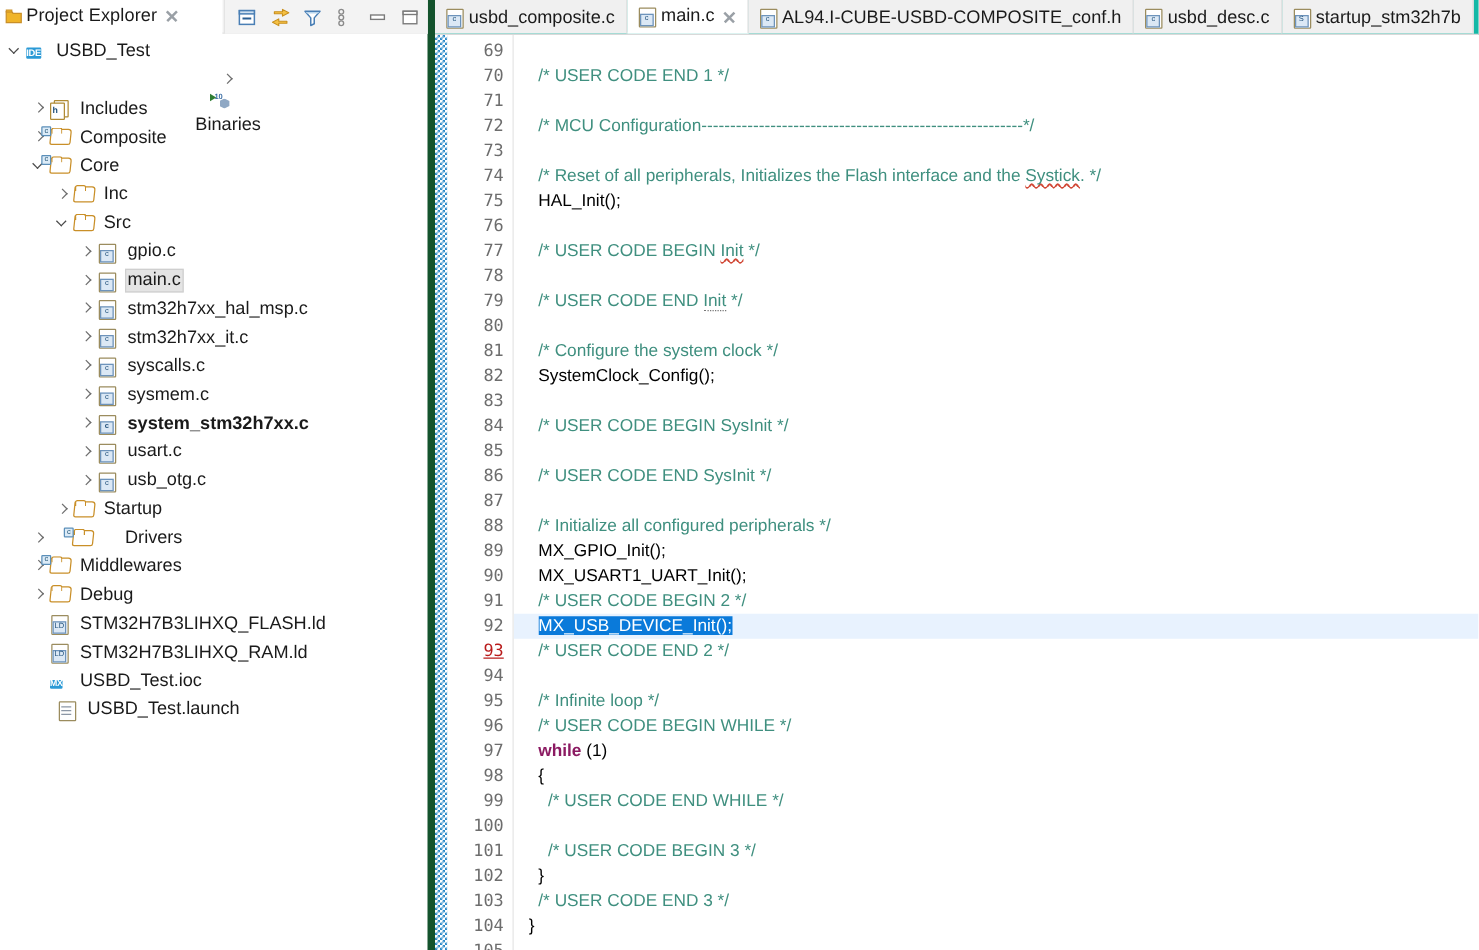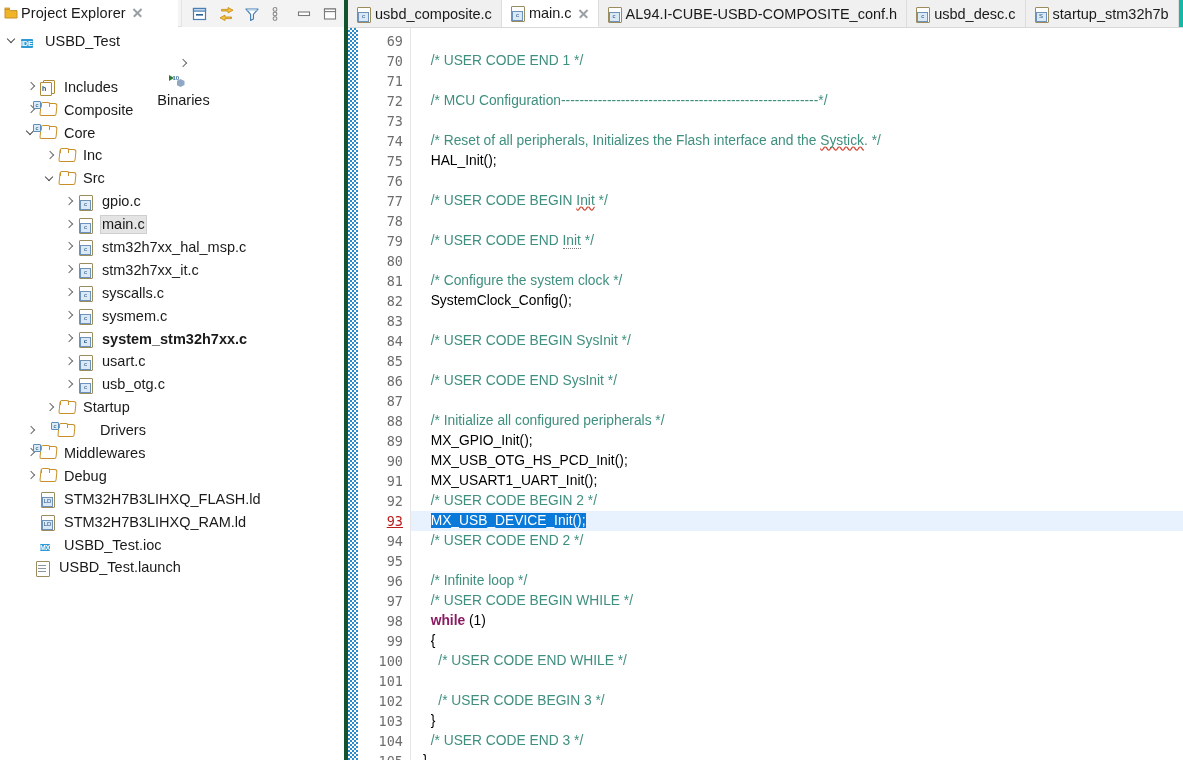--- a/index.html
+++ b/index.html
@@ -10,21 +10,21 @@
     font-family: "Liberation Sans", sans-serif;
   }
   * { box-sizing: border-box; }
 
   #app { position: relative; width: 1183px; height: 760px; display: flex; }
 
   
   #explorer {
     width: 348px; height: 760px;
     background: #ffffff;
-    border-right: 4px solid #14532d;
+    border-right: 6px solid #14532d;
     display: flex; flex-direction: column;
     position: relative;
   }
   #explorer-header {
     height: 27px; min-height: 27px;
     display: flex; align-items: center;
     background: #ffffff;
     position: relative;
   }
   #explorer-tab {
@@ -454,21 +454,21 @@
         <div class="row" style="padding-left: 23px;">
           <span class="twisty none"></span>
           <span class="ticon"><span class="ic-ld" data-g="LD"></span></span>
           <span class="label">STM32H7B3LIHXQ_RAM.ld</span>
         </div>
         <div class="row" style="padding-left: 23px;">
           <span class="twisty none"></span>
           <span class="ticon"><span class="ic-mx">MX</span></span>
           <span class="label">USBD_Test.ioc</span>
         </div>
-        <div class="row" style="padding-left: 18px;">
+        <div class="row" style="padding-left: 29px;">
           <span class="twisty none"></span>
           <span class="ticon"><span class="ic-plain"></span></span>
           <span class="label">USBD_Test.launch</span>
         </div>
       </div>
   </div>
 
   <div id="editor-area">
     <div id="tabbar">
         <div class="etab">
@@ -550,21 +550,20 @@
           <div class="cl">&nbsp;</div>
           <div class="cl"><span class="cm">  /* Configure the system clock */</span></div>
           <div class="cl"><span class="pl">  SystemClock_Config();</span></div>
           <div class="cl">&nbsp;</div>
           <div class="cl"><span class="cm">  /* USER CODE BEGIN SysInit */</span></div>
           <div class="cl">&nbsp;</div>
           <div class="cl"><span class="cm">  /* USER CODE END SysInit */</span></div>
           <div class="cl">&nbsp;</div>
           <div class="cl"><span class="cm">  /* Initialize all configured peripherals */</span></div>
           <div class="cl"><span class="pl">  MX_GPIO_Init();</span></div>
-          <div class="cl"><span class="pl">  MX_USB_OTG_HS_PCD_Init();</span></div>
           <div class="cl"><span class="pl">  MX_USART1_UART_Init();</span></div>
           <div class="cl"><span class="cm">  /* USER CODE BEGIN 2 */</span></div>
           <div class="cl cur"><span class="pl">  </span><span class="pl sel">MX_USB_DEVICE_Init();</span></div>
           <div class="cl"><span class="cm">  /* USER CODE END 2 */</span></div>
           <div class="cl">&nbsp;</div>
           <div class="cl"><span class="cm">  /* Infinite loop */</span></div>
           <div class="cl"><span class="cm">  /* USER CODE BEGIN WHILE */</span></div>
           <div class="cl"><span class="pl">  </span><span class="kw">while</span><span class="pl"> (1)</span></div>
           <div class="cl"><span class="pl">  {</span></div>
           <div class="cl"><span class="cm">    /* USER CODE END WHILE */</span></div>

